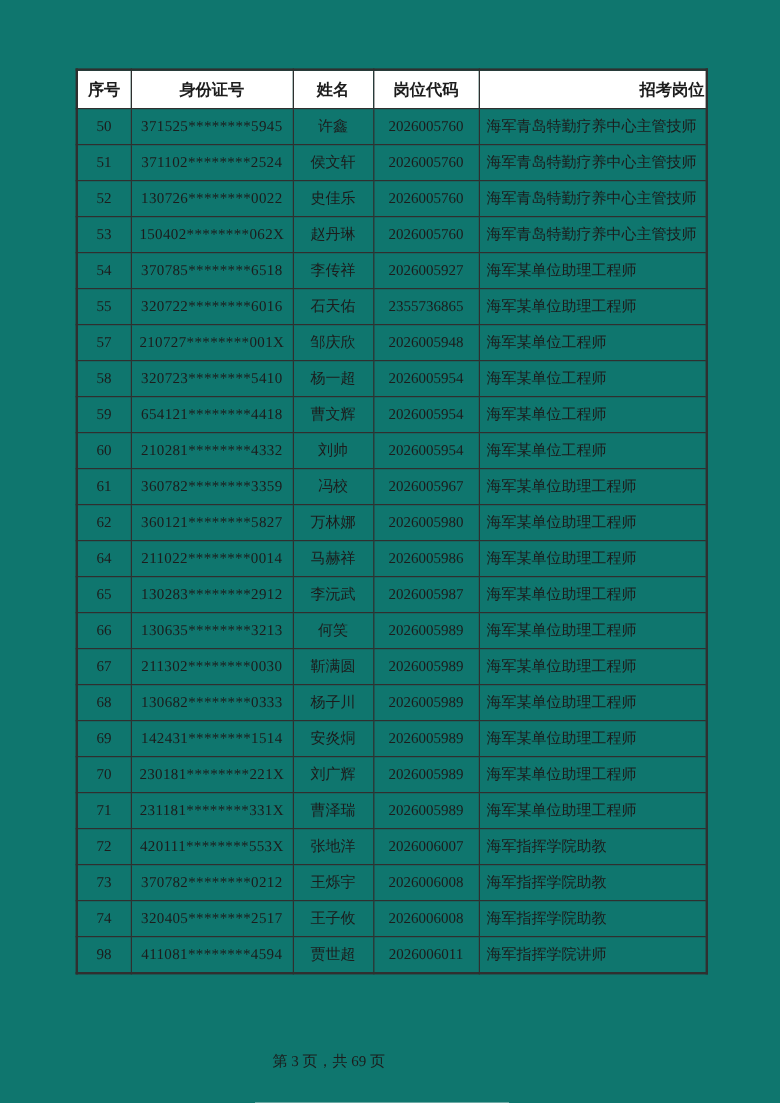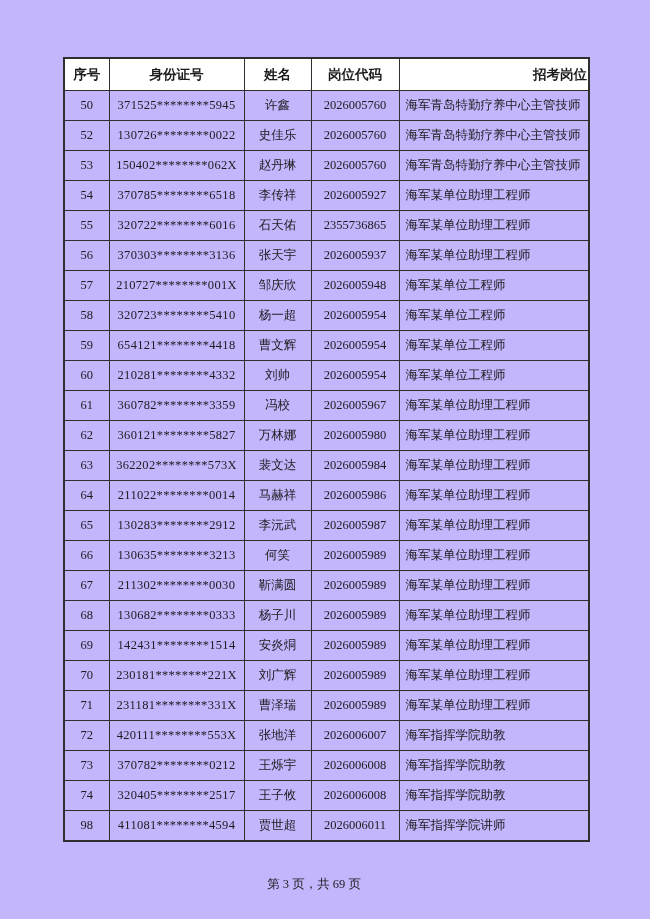--- a/index.html
+++ b/index.html
@@ -11,21 +11,21 @@
     width: 650px;
     height: 919px;
     font-family: "Liberation Serif", "DejaVu Serif", serif;
     color: #1c1c1c;
     position: relative;
   }
   .page {
     position: relative;
     width: 650px;
     height: 919px;
-    background: #c4b5fd;
+    background: #0f766e;
     overflow: hidden;
   }
   table.roster {
     position: absolute;
     left: 63px;
     top: 57px;
     width: 525px;
     border-collapse: collapse;
     table-layout: fixed;
     border: 2px solid #2f2f2f;
@@ -61,21 +61,20 @@
     text-align: right;
   }
   .footer {
     position: absolute;
     top: 876px;
     left: 0;
     width: 548px;
     text-align: center;
     font-size: 12.5px;
     color: #1c1c1c;
-    margin-left: 40px;
   }
 </style>
 </head>
 <body>
 
 <div class="page">
 
   <table class="roster">
     <colgroup>
       <col style="width:45px">
@@ -95,20 +94,27 @@
     </thead>
     <tbody>
         <tr>
           <td class="col0">50</td>
           <td class="col1">371525********5945</td>
           <td class="col2">许鑫</td>
           <td class="col3">2026005760</td>
           <td class="col4">海军青岛特勤疗养中心主管技师</td>
         </tr>
         <tr>
+          <td class="col0">51</td>
+          <td class="col1">371102********2524</td>
+          <td class="col2">侯文轩</td>
+          <td class="col3">2026005760</td>
+          <td class="col4">海军青岛特勤疗养中心主管技师</td>
+        </tr>
+        <tr>
           <td class="col0">52</td>
           <td class="col1">130726********0022</td>
           <td class="col2">史佳乐</td>
           <td class="col3">2026005760</td>
           <td class="col4">海军青岛特勤疗养中心主管技师</td>
         </tr>
         <tr>
           <td class="col0">53</td>
           <td class="col1">150402********062X</td>
           <td class="col2">赵丹琳</td>
@@ -123,27 +129,20 @@
           <td class="col4">海军某单位助理工程师</td>
         </tr>
         <tr>
           <td class="col0">55</td>
           <td class="col1">320722********6016</td>
           <td class="col2">石天佑</td>
           <td class="col3">2355736865</td>
           <td class="col4">海军某单位助理工程师</td>
         </tr>
         <tr>
-          <td class="col0">56</td>
-          <td class="col1">370303********3136</td>
-          <td class="col2">张天宇</td>
-          <td class="col3">2026005937</td>
-          <td class="col4">海军某单位助理工程师</td>
-        </tr>
-        <tr>
           <td class="col0">57</td>
           <td class="col1">210727********001X</td>
           <td class="col2">邹庆欣</td>
           <td class="col3">2026005948</td>
           <td class="col4">海军某单位工程师</td>
         </tr>
         <tr>
           <td class="col0">58</td>
           <td class="col1">320723********5410</td>
           <td class="col2">杨一超</td>
@@ -169,27 +168,20 @@
           <td class="col1">360782********3359</td>
           <td class="col2">冯校</td>
           <td class="col3">2026005967</td>
           <td class="col4">海军某单位助理工程师</td>
         </tr>
         <tr>
           <td class="col0">62</td>
           <td class="col1">360121********5827</td>
           <td class="col2">万林娜</td>
           <td class="col3">2026005980</td>
-          <td class="col4">海军某单位助理工程师</td>
-        </tr>
-        <tr>
-          <td class="col0">63</td>
-          <td class="col1">362202********573X</td>
-          <td class="col2">裴文达</td>
-          <td class="col3">2026005984</td>
           <td class="col4">海军某单位助理工程师</td>
         </tr>
         <tr>
           <td class="col0">64</td>
           <td class="col1">211022********0014</td>
           <td class="col2">马赫祥</td>
           <td class="col3">2026005986</td>
           <td class="col4">海军某单位助理工程师</td>
         </tr>
         <tr>

